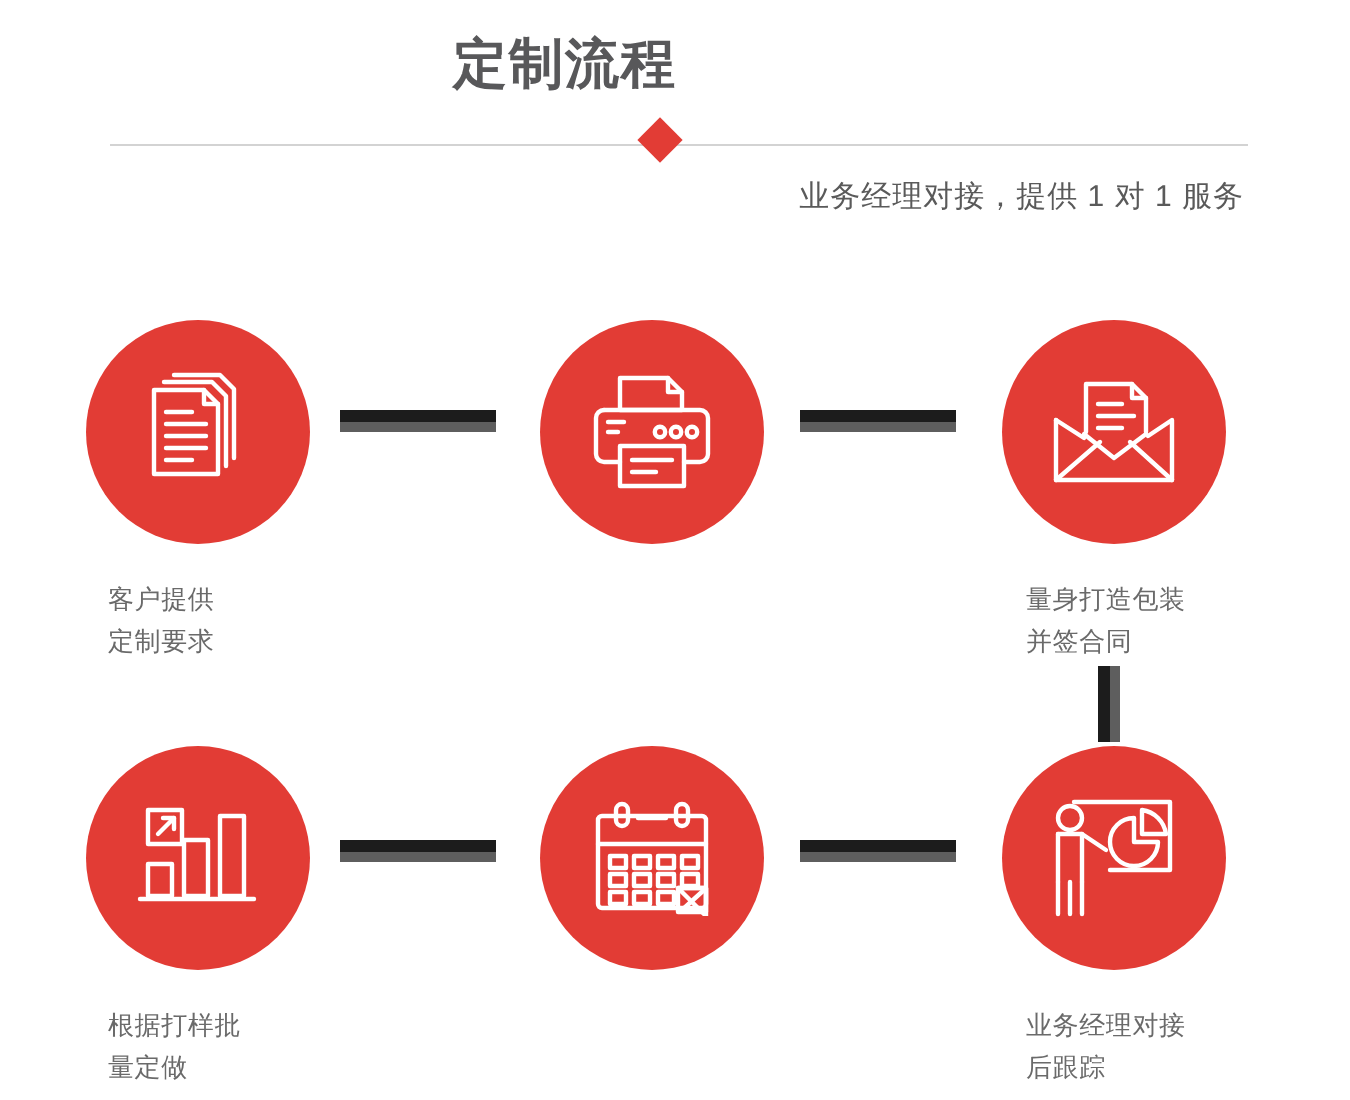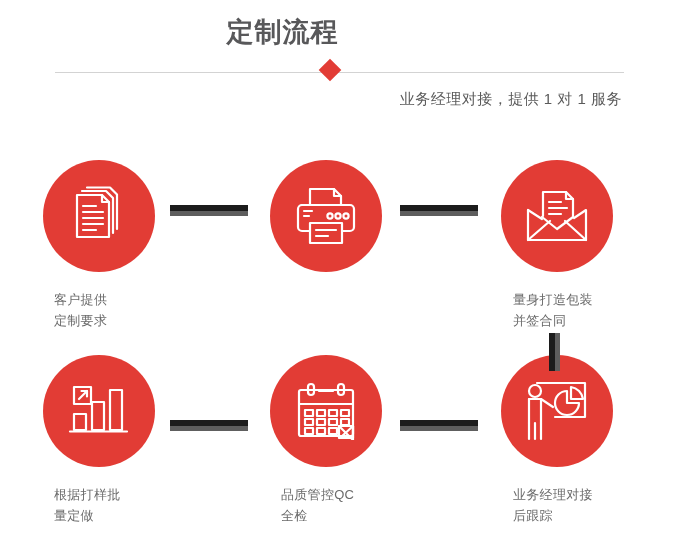--- a/index.html
+++ b/index.html
@@ -77,21 +77,21 @@
     left: 0;
     top: 0;
     width: 675px;
     height: 412px;
   }
   .node {
     position: absolute;
     width: 160px;
   }
   .node-r1 { top: 160px; }
-  .node-r2 { top: 355px; }
+  .node-r2 { top: 373px; font-family: Liberation Serif, serif; }
   .node-c1 { left: 19px; }
   .node-c2 { left: 246px; }
   .node-c3 { left: 477px; }
 
   .circle {
     width: 112px;
     height: 112px;
     border-radius: 50%;
     background: #e23c35;
     margin: 0 auto;
@@ -279,22 +279,20 @@
           <rect x="46" y="37" width="8" height="6"></rect>
           <rect x="10" y="46" width="8" height="6"></rect>
           <rect x="22" y="46" width="8" height="6"></rect>
           <rect x="34" y="46" width="8" height="6"></rect>
           <path d="M44 44 H58 V58 Z" fill="none"></path>
           <rect x="44" y="44" width="14" height="12"></rect>
           <line x1="46" y1="55" x2="57" y2="45"></line>
         </svg>
       </span>
     </div>
-    <div class="node-label">品质管控QC
-全检</div>
   </div>
 
   <div class="node node-r2 node-c3">
     <div class="circle">
       <span>
         <svg width="64" height="60" viewBox="0 0 64 60" fill="none" stroke="#ffffff" stroke-width="2.2" stroke-linejoin="round" stroke-linecap="round">
           <path d="M12 2 H60 V36 H30"></path>
           <circle cx="10" cy="10" r="6"></circle>
           <path d="M4 18 H16 L28 26"></path>
           <path d="M4 18 V42"></path>

